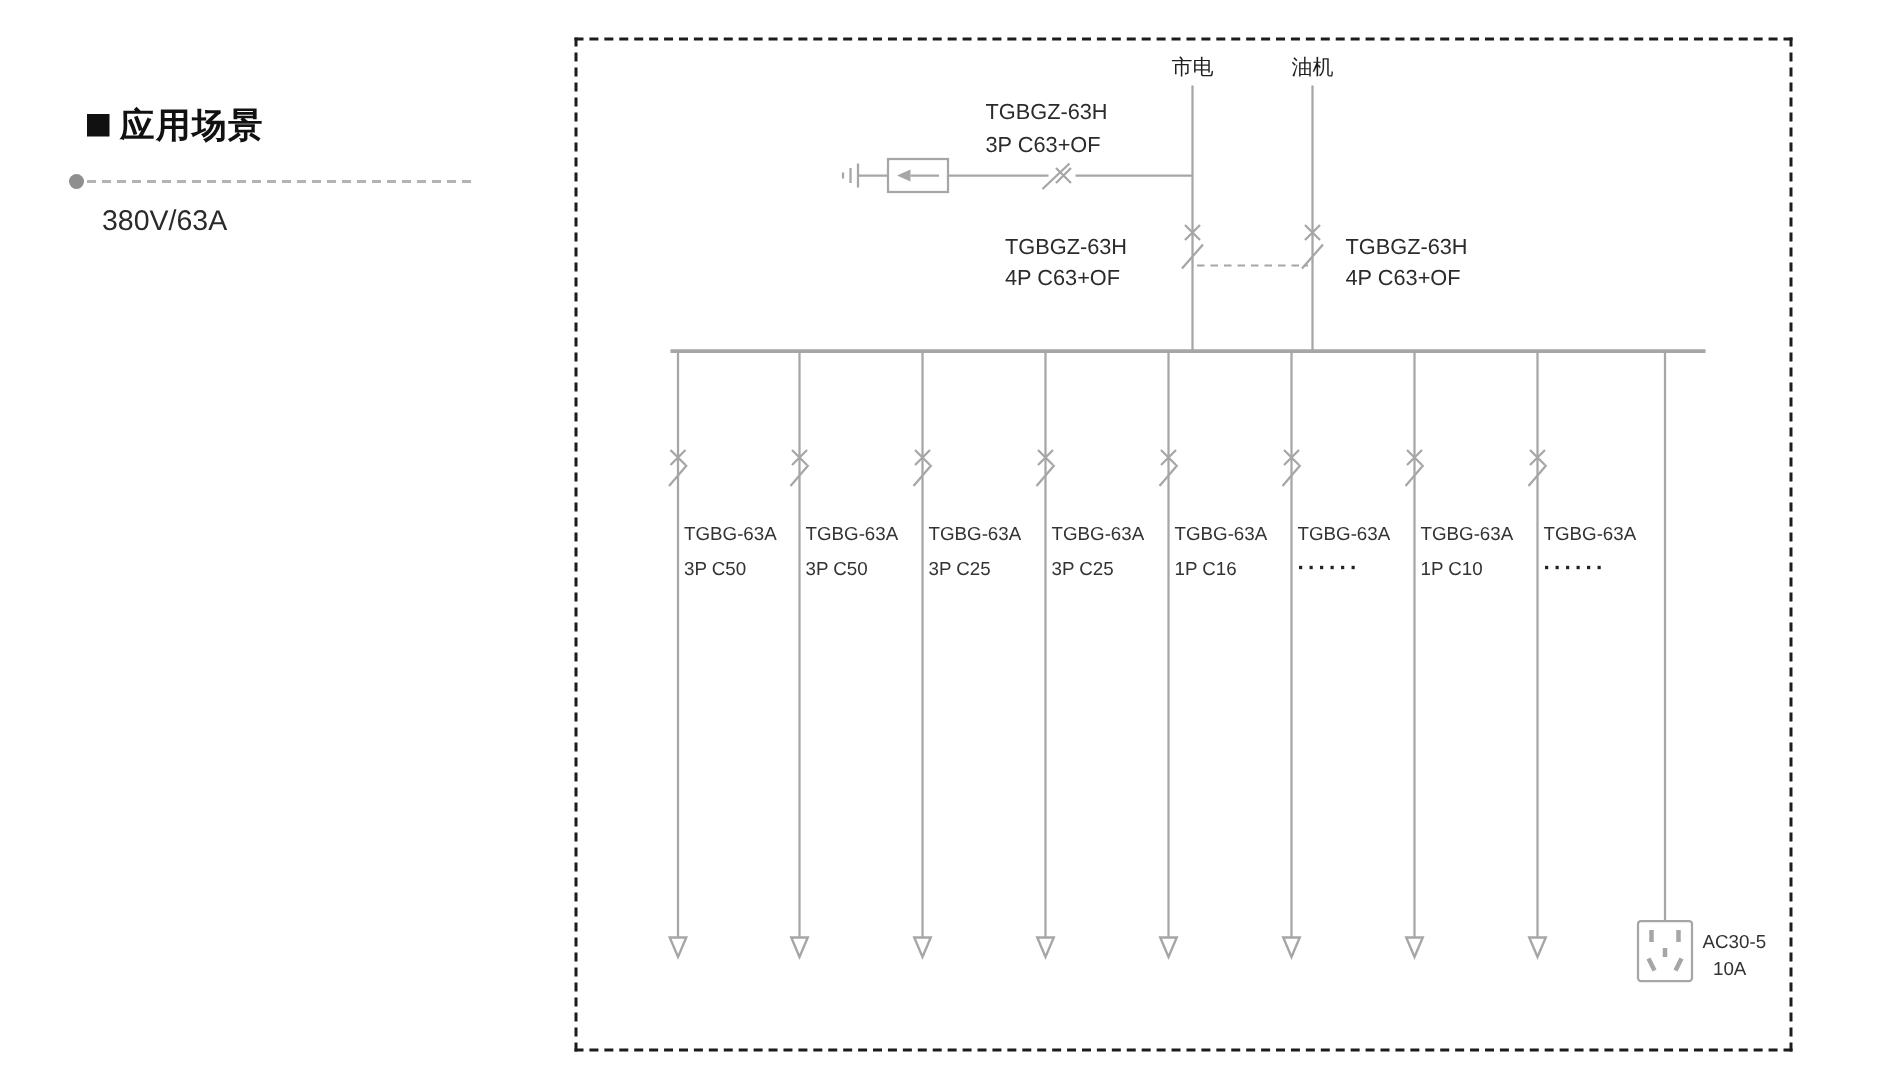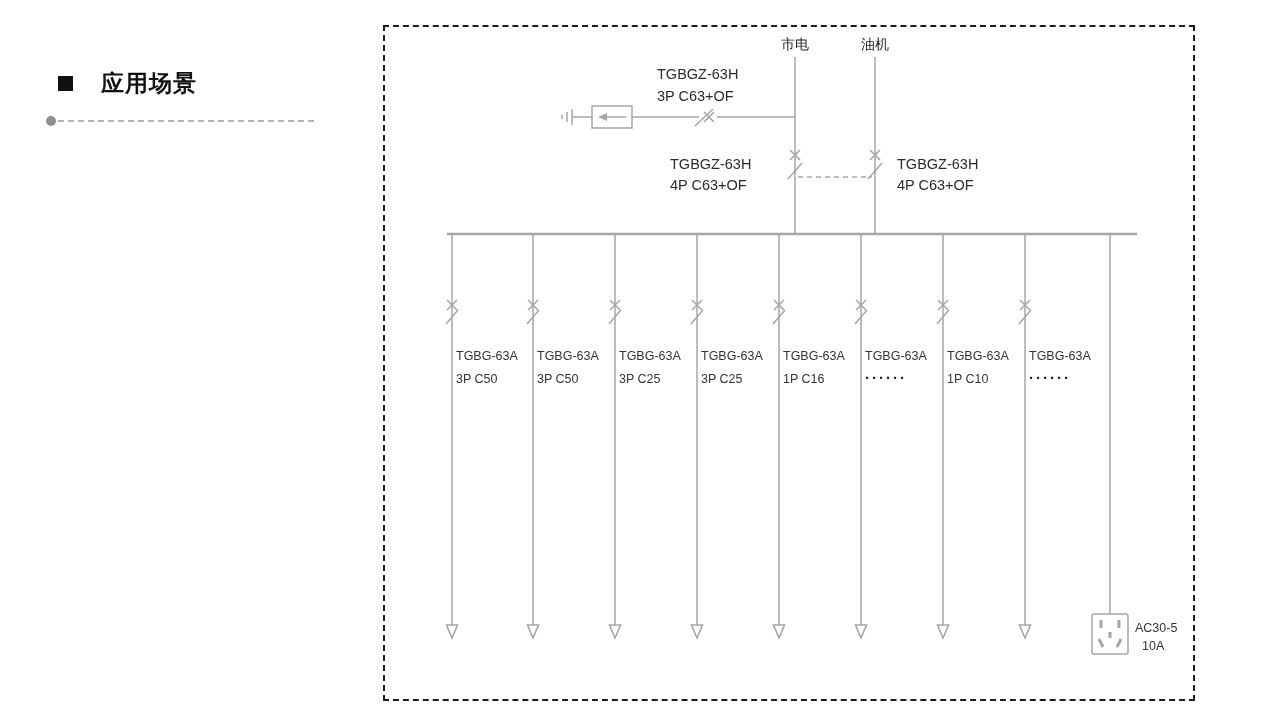--- a/index.html
+++ b/index.html
@@ -2,21 +2,21 @@
 <html><head>
 <meta charset="utf-8">
 <style>
   * { margin:0; padding:0; box-sizing:border-box; }
   html,body { width:1269px; height:721px; background:#ffffff; overflow:hidden;
               font-family:"Liberation Sans","DejaVu Sans",sans-serif; }
   body { position:relative; }
 
   
   .sidebar { position:absolute; left:48px; top:68px; width:266px; }
-  .heading { display:flex; align-items:center; gap:28px; margin-left:10px;
+  .heading { display:flex; align-items:center; gap:7px; margin-left:10px;
              font-size:23px; font-weight:bold; color:#111; letter-spacing:1px; }
   .bullet { width:15px; height:15px; background:#111; display:inline-block; flex:0 0 auto; }
   .divider { position:relative; margin-top:21px; border-top:2px dashed #b3b3b3; height:0; }
   .divider .dot { position:absolute; left:-2px; top:-6px; width:10px; height:10px;
                   border-radius:50%; background:#8f8f8f; }
   .subtitle { margin-top:16px; margin-left:7px; font-size:17px; color:#1d1d1d; }
   .rating   { margin-top:15px; margin-left:20px; font-size:19px; color:#2a2a2a; }
 
   
   .panel { position:absolute; left:383px; top:25px; width:812px; height:676px;
@@ -38,20 +38,21 @@
 <body>
 
 <div class="sidebar">
   <div class="heading">
     <span class="bullet"></span>
     <span>应用场景</span>
   </div>
   <div class="divider">
     <span class="dot"></span>
   </div>
+  <div class="rating">380V/63A</div>
 </div>
 
 <div class="panel">
   <svg width="808" height="672" viewBox="0 0 808 672">
 
     <g>
       <text class="big" x="272" y="52">TGBGZ-63H</text>
       <text class="big" x="272" y="74">3P C63+OF</text>
       <g>
         <line class="ln" x1="187" y1="82" x2="187" y2="98"></line>

